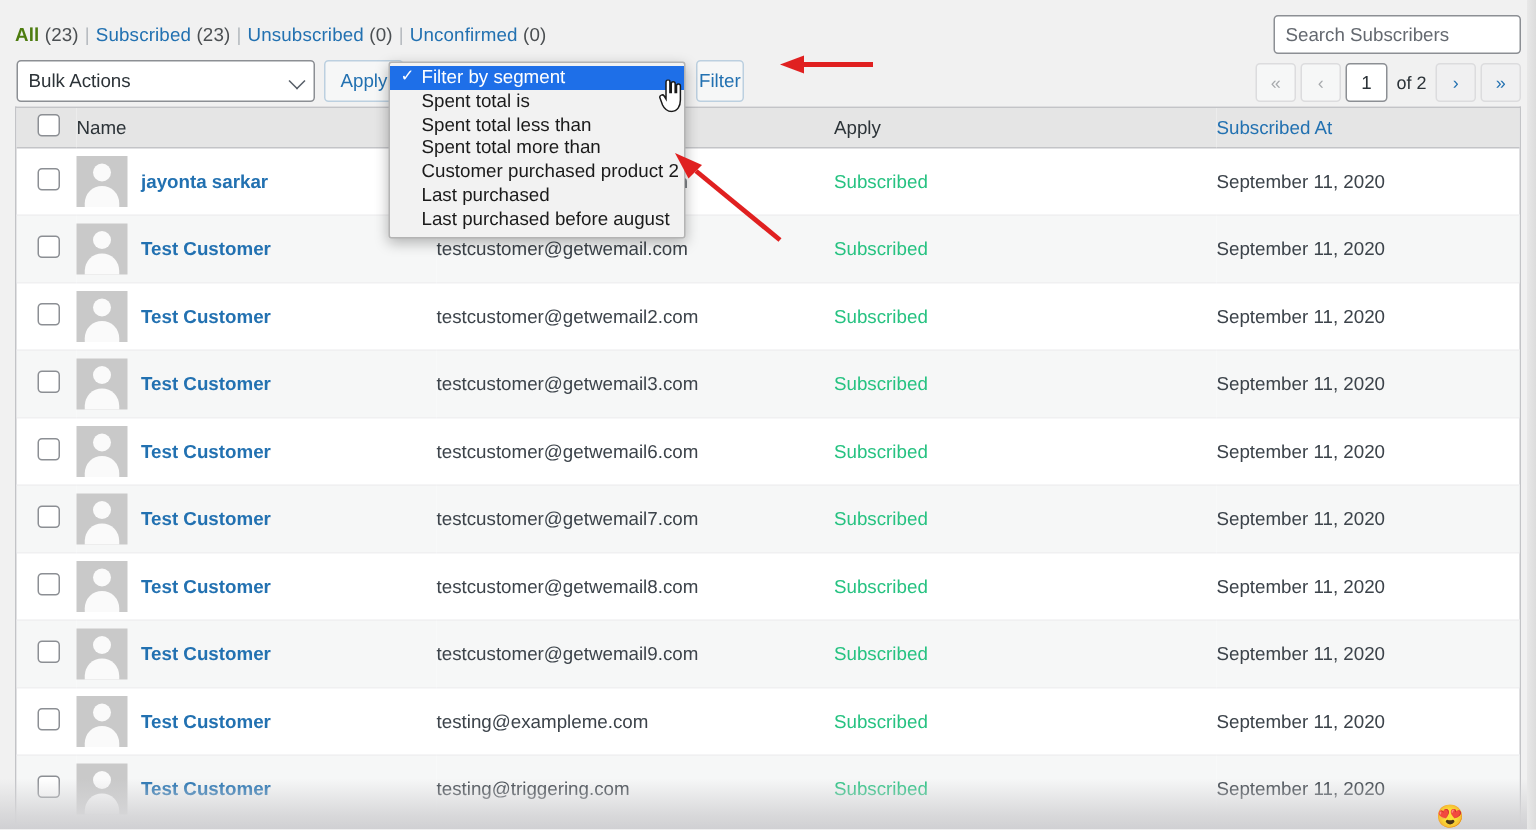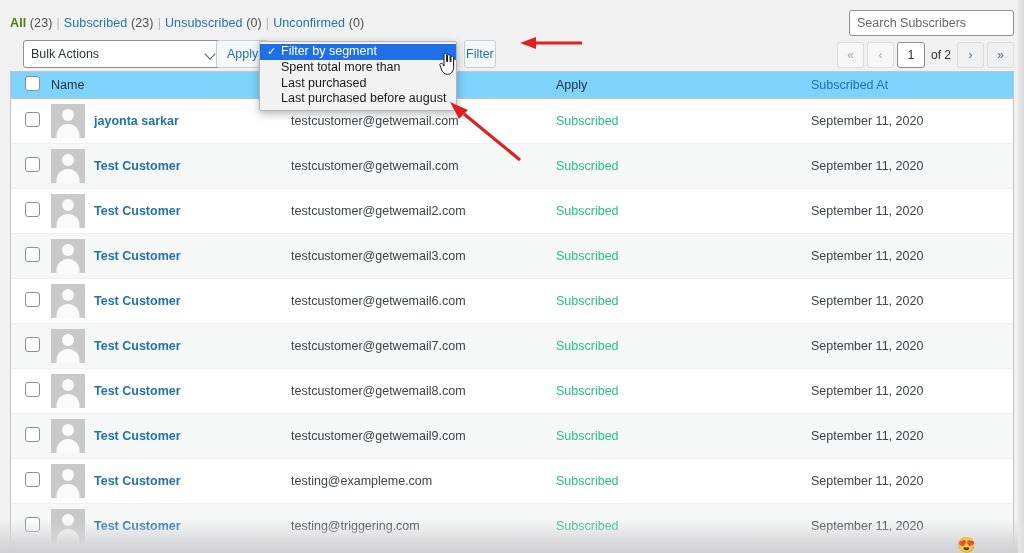--- a/index.html
+++ b/index.html
@@ -58,21 +58,21 @@
   
   .tablenav {
     position: absolute;
     left: 0; right: 0;
     top: 40px;
     height: 30px;
   }
 
   .bulk-select {
     position: absolute;
-    left: 23px; top: 0;
+    left: 11px; top: 0;
     width: 199px; height: 28px;
     background: #fff;
     border: 1px solid #8c8f94;
     border-radius: 3px;
     font-size: 12.5px;
     color: #2c3338;
     padding: 0 22px 0 7px;
     line-height: 26px;
     white-space: nowrap;
     overflow: hidden;
@@ -158,21 +158,21 @@
     width: 1004px;
     background: #fff;
     border: 1px solid #c3c4c7;
     border-bottom: none;
     overflow: hidden;
   }
   table { width: 100%; border-collapse: collapse; table-layout: fixed; }
 
   thead th {
     height: 26px;
-    background: #7dd3fc;
+    background: #e5e5e5;
     border-bottom: 1px solid #c3c4c7;
     font-size: 12.5px;
     font-weight: 400;
     color: #2c3338;
     text-align: left;
     padding: 0;
     vertical-align: middle;
   }
   th.col-cb, td.col-cb { width: 40px; padding-left: 14px; }
   th.col-name, td.col-name { width: 240px; }
@@ -479,21 +479,24 @@
           </tr>
         </tbody>
     </table>
   </div>
 
   <div class="dropdown-menu">
     <div class="dd-item selected">
       <span class="check">✓</span>
       <span>Filter by segment</span>
     </div>
+    <div class="dd-item"><span>Spent total is</span></div>
+    <div class="dd-item"><span>Spent total less than</span></div>
     <div class="dd-item"><span>Spent total more than</span></div>
+    <div class="dd-item"><span>Customer purchased product 2</span></div>
     <div class="dd-item"><span>Last purchased</span></div>
     <div class="dd-item"><span>Last purchased before august</span></div>
   </div>
 
   <svg class="cursor-hand" viewBox="0 0 18 22">
     <path d="M6 1.6c0-.8.6-1.4 1.3-1.4S8.6.8 8.6 1.6v7.1h.9V2.9c0-.8.6-1.4 1.3-1.4s1.3.6 1.3 1.4v5.8h.9V4.4c0-.8.6-1.4 1.3-1.4s1.3.6 1.3 1.4v9.3c0 4.3-2.1 7.6-5.9 7.6-3.3 0-4.8-1.8-6-4.3L2 12.4c-.4-.8 0-1.7.9-2 .7-.3 1.5 0 1.9.6l1.2 2V1.6z" fill="#fff" stroke="#1a1a1a" stroke-width="1"></path>
   </svg>
 
   <svg class="arrow arrow-1" viewBox="0 0 66 22">
     <line x1="64" y1="10" x2="16" y2="10" stroke="#e02020" stroke-width="3.2"></line>

